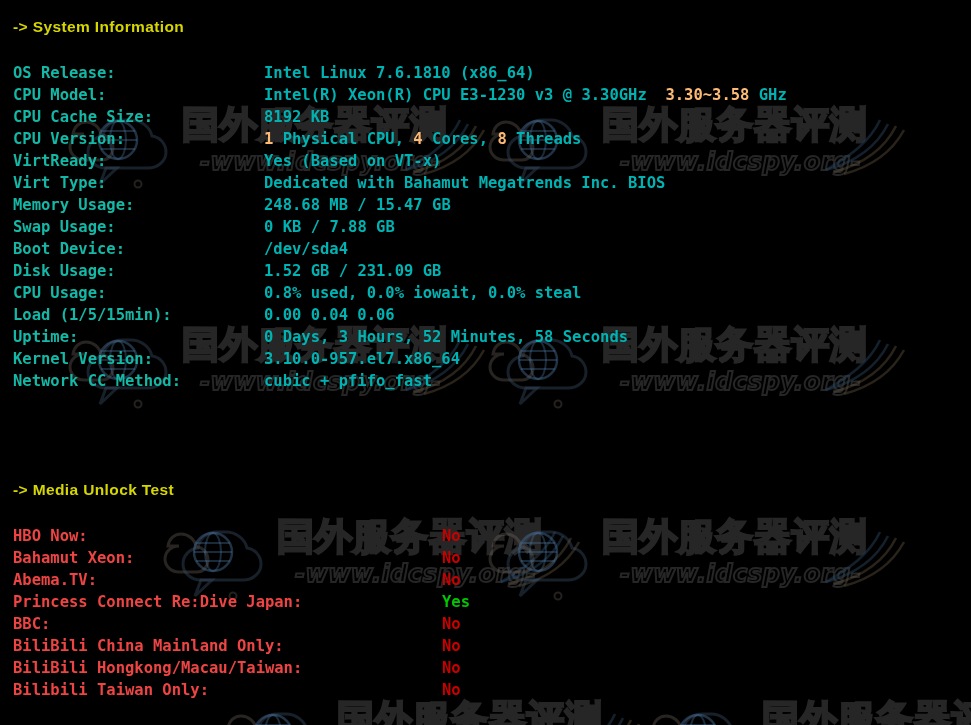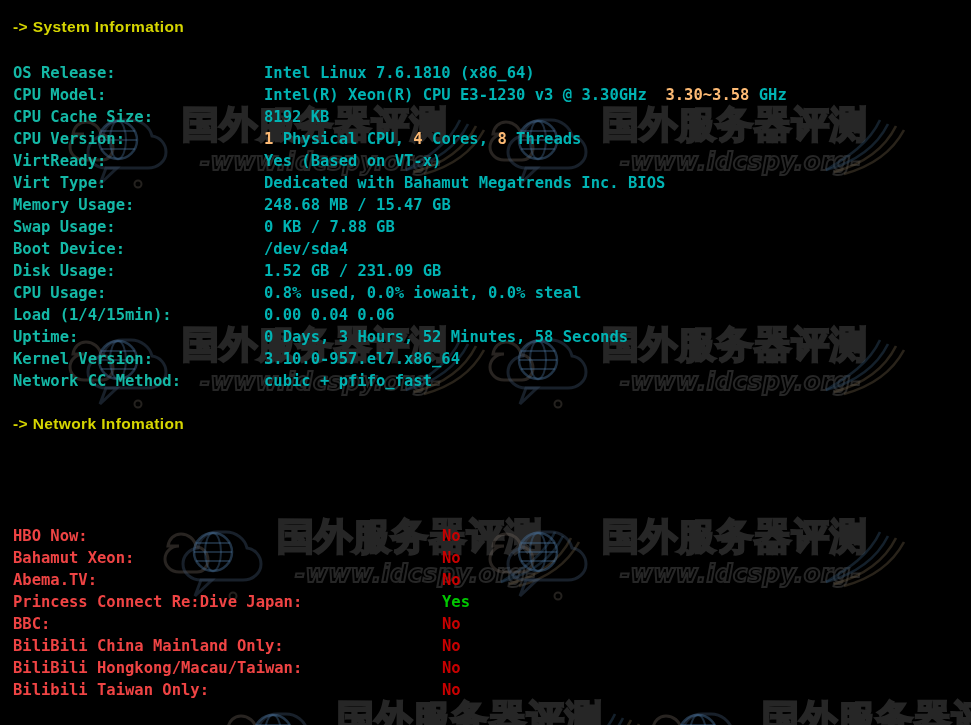--- a/index.html
+++ b/index.html
@@ -357,39 +357,39 @@
         </div>
         <div class="row" style="top: 262px;">
           <span class="c1 lbl">Disk Usage:</span>
           <span class="c2 col-val"><span class="val">1.52</span><span class="val"> </span><span class="val">GB</span><span class="val"> </span><span class="val">/</span><span class="val"> </span><span class="val">231.09</span><span class="val"> </span><span class="val">GB</span></span>
         </div>
         <div class="row" style="top: 284px;">
           <span class="c1 lbl">CPU Usage:</span>
           <span class="c2 col-val"><span class="val">0.8%</span><span class="val"> </span><span class="val">used,</span><span class="val"> </span><span class="val">0.0%</span><span class="val"> </span><span class="val">iowait,</span><span class="val"> </span><span class="val">0.0%</span><span class="val"> </span><span class="val">steal</span></span>
         </div>
         <div class="row" style="top: 306px;">
-          <span class="c1 lbl">Load (1/4/15min):</span>
+          <span class="c1 lbl">Load (1/5/15min):</span>
           <span class="c2 col-val"><span class="val">0.00</span><span class="val"> </span><span class="val">0.04</span><span class="val"> </span><span class="val">0.06</span></span>
         </div>
         <div class="row" style="top: 328px;">
           <span class="c1 lbl">Uptime:</span>
           <span class="c2 col-val"><span class="val">0</span><span class="val"> </span><span class="val">Days,</span><span class="val"> </span><span class="val">3</span><span class="val"> </span><span class="val">Hours,</span><span class="val"> </span><span class="val">52</span><span class="val"> </span><span class="val">Minutes,</span><span class="val"> </span><span class="val">58</span><span class="val"> </span><span class="val">Seconds</span></span>
         </div>
         <div class="row" style="top: 350px;">
           <span class="c1 lbl">Kernel Version:</span>
           <span class="c2 col-val"><span class="val">3.10.0-957.el7.x86_64</span></span>
         </div>
         <div class="row" style="top: 372px;">
           <span class="c1 lbl">Network CC Method:</span>
           <span class="c2 col-val"><span class="val">cubic</span><span class="val"> </span><span class="val">+</span><span class="val"> </span><span class="val">pfifo_fast</span></span>
         </div>
       </div>
 
-    <div class="line sec-head" style="top:416px;">-&gt; Network Infomation</div>
-
+
+    <div class="line sec-head" style="top:482px;">-&gt; Media Unlock Test</div>
 
     <div id="media-rows">
         <div class="row" style="top: 527px;">
           <span class="c1 m-lbl">HBO Now:</span>
           <span class="c2 col-flag no">No</span>
         </div>
         <div class="row" style="top: 549px;">
           <span class="c1 m-lbl">Bahamut Xeon:</span>
           <span class="c2 col-flag no">No</span>
         </div>

